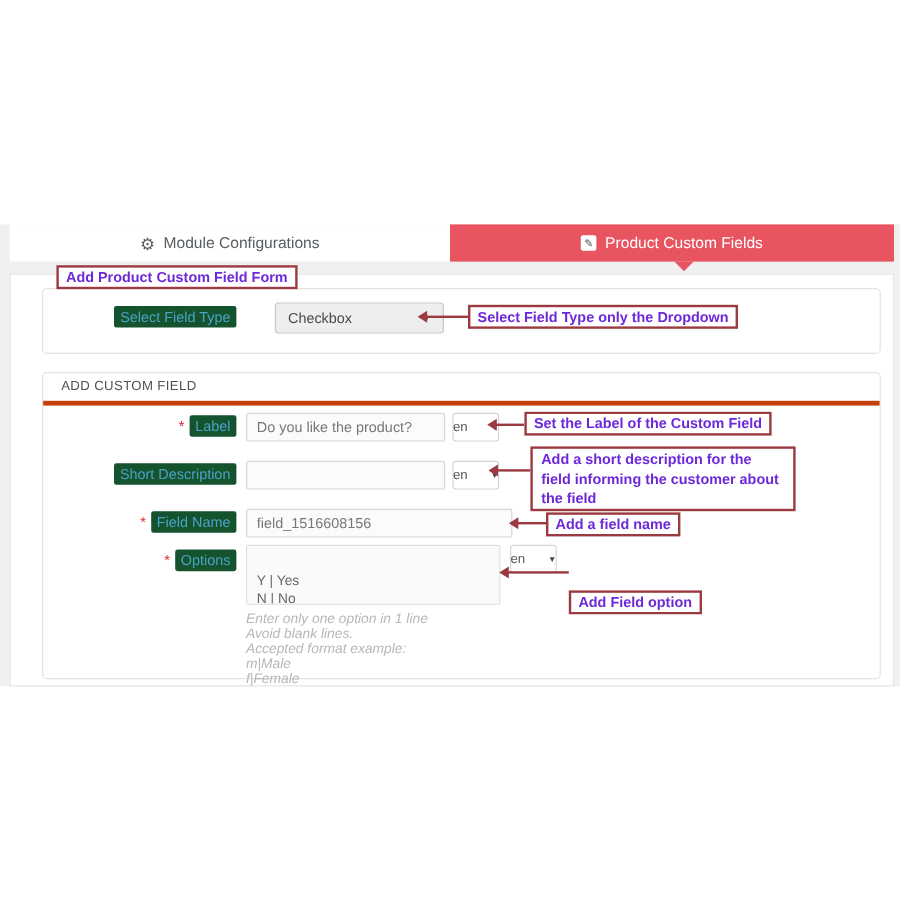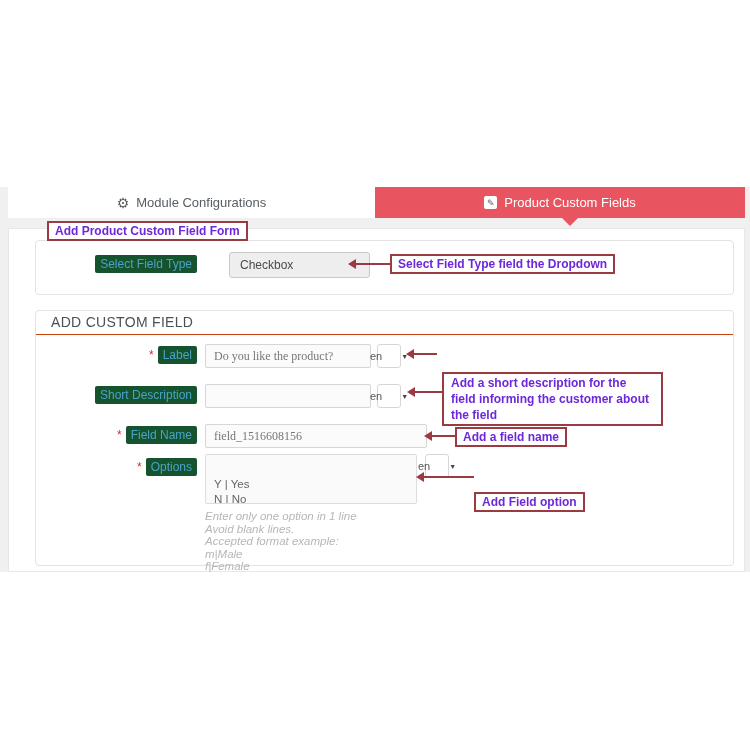--- a/index.html
+++ b/index.html
@@ -16,32 +16,32 @@
   .tab-active { left:375px; width:370px; background:#e8545f; color:#ffffff; }
   .gear { font-size:14px; margin-right:7px; color:#585d62; }
   .edit-chip { display:inline-flex; align-items:center; justify-content:center; width:13px; height:13px; background:#ffffff; border-radius:2px; margin-right:7px; font-size:9px; color:#555; }
   .tab-pointer { position:absolute; left:562px; top:218px; width:0; height:0; border-left:8px solid transparent; border-right:8px solid transparent; border-top:8px solid #e8545f; }
 
   
   .main-panel { position:absolute; left:8px; top:228px; width:737px; height:344px; background:#ffffff; border:1px solid #e7e7e7; box-sizing:border-box; }
   .sub-panel { position:absolute; background:#ffffff; border:1px solid #e3e3e3; border-radius:4px; box-sizing:border-box; }
   .panel-fieldtype { left:35px; top:240px; width:699px; height:55px; }
   .panel-addfield { left:35px; top:310px; width:699px; height:256px; }
-  .panel-header { height:23px; line-height:23px; padding-left:15px; font-size:14px; color:#4c5156; border-bottom:1px solid #c2410c; letter-spacing:0.3px; }
+  .panel-header { height:23px; line-height:23px; padding-left:15px; font-size:11px; color:#4c5156; border-bottom:4px solid #c2410c; letter-spacing:0.3px; }
 
   
   .lblrow { position:absolute; display:flex; align-items:center; }
   .req { color:#e0272a; font-size:12px; margin-right:4px; }
   .flabel { font-size:12px; color:#4ba2c6; background:#14532d; padding:2px 5px; border-radius:2px; white-space:nowrap; }
 
   
-  .tinput { position:absolute; height:24px; box-sizing:border-box; border:1px solid #d6d6d6; background:#fbfbfb; border-radius:2px; font-size:12px; color:#777; padding:0 8px; font-family:Liberation Serif, serif; }
+  .tinput { position:absolute; height:24px; box-sizing:border-box; border:1px solid #d6d6d6; background:#fbfbfb; border-radius:2px; font-size:12px; color:#777; padding:0 8px; font-family:Liberation Sans, sans-serif; }
   .dropdown { position:absolute; left:205px; top:252px; width:141px; height:26px; box-sizing:border-box; background:#eeeeee; border:1px solid #c9c9c9; border-radius:3px; display:flex; align-items:center; font-size:12px; color:#4a4a4a; padding:0 10px; cursor:pointer;margin-left:24px; }
   .dropdown .caret { margin-left:auto; font-size:8px; color:#333; }
-  .lang-chip { position:absolute; width:24px; height:24px; box-sizing:border-box; background:#ffffff; border:1px solid #d6d6d6; border-radius:3px; display:flex; align-items:center; justify-content:center; font-size:11px; color:#555; cursor:pointer;gap:16px; }
+  .lang-chip { position:absolute; width:39px; height:24px; box-sizing:border-box; background:#ffffff; border:1px solid #d6d6d6; border-radius:3px; display:flex; align-items:center; justify-content:center; font-size:11px; color:#555; cursor:pointer;gap:16px; }
   .lang-chip .caret { font-size:7px; margin-left:3px; color:#444; }
   .tarea { position:absolute; left:205px; top:454px; width:212px; height:50px; box-sizing:border-box; background:#fafafa; border:1px solid #dddddd; border-radius:2px; font-size:11.5px; color:#666; line-height:15px; padding:22px 8px; resize:none; font-family:"Liberation Sans", sans-serif; }
 
   
   .help { position:absolute; left:205px; top:510px; font-size:11.5px; font-style:italic; color:#b7b7b7; line-height:12.5px; }
   .help div { margin-bottom:0; }
 
   
   .ann { position:absolute; background:#ffffff; border:2px solid #9c3a41; color:#6d28d9; font-weight:bold; font-size:12px; padding:1px 6px; white-space:nowrap; z-index:6; }
   .ann-wrap { white-space:normal; width:203px; line-height:16px; padding:1px 7px; }
@@ -71,36 +71,37 @@
 
   <div class="sub-panel panel-fieldtype"></div>
   <div class="lblrow" style="top:255px; right:553px;">
     <span class="flabel">Select Field Type</span>
   </div>
   <div class="dropdown">
     <span>Checkbox</span>
     <span class="caret">▼</span>
   </div>
   <div class="arrow" style="left:355px; top:263px; width:35px;"></div>
-  <div class="ann" style="left:390px; top:254px;">Select Field Type field the Dropdown</div>
+  <div class="ann" style="left:390px; top:254px;">Select Field Type only the Dropdown</div>
 
   <div class="sub-panel panel-addfield">
     <div class="panel-header">ADD CUSTOM FIELD</div>
   </div>
 
   <div class="lblrow" style="top:346px; right:553px;">
     <span class="req">*</span>
     <span class="flabel">Label</span>
   </div>
   <input class="tinput" style="left: 205px; top: 344px; width: 166px;" value="Do you like the product?">
   <div class="lang-chip" style="left:377px; top:344px;">
     <span>en</span>
     <span class="caret">▼</span>
   </div>
   <div class="arrow" style="left:413px; top:353px; width:24px;"></div>
+  <div class="ann" style="left:437px; top:343px;">Set the Label of the Custom Field</div>
 
   <div class="lblrow" style="top:386px; right:553px;">
     <span class="flabel">Short Description</span>
   </div>
   <input class="tinput" style="left: 205px; top: 384px; width: 166px;" value="">
   <div class="lang-chip" style="left:377px; top:384px;">
     <span>en</span>
     <span class="caret">▼</span>
   </div>
   <div class="arrow" style="left:414px; top:391px; width:28px;"></div>

